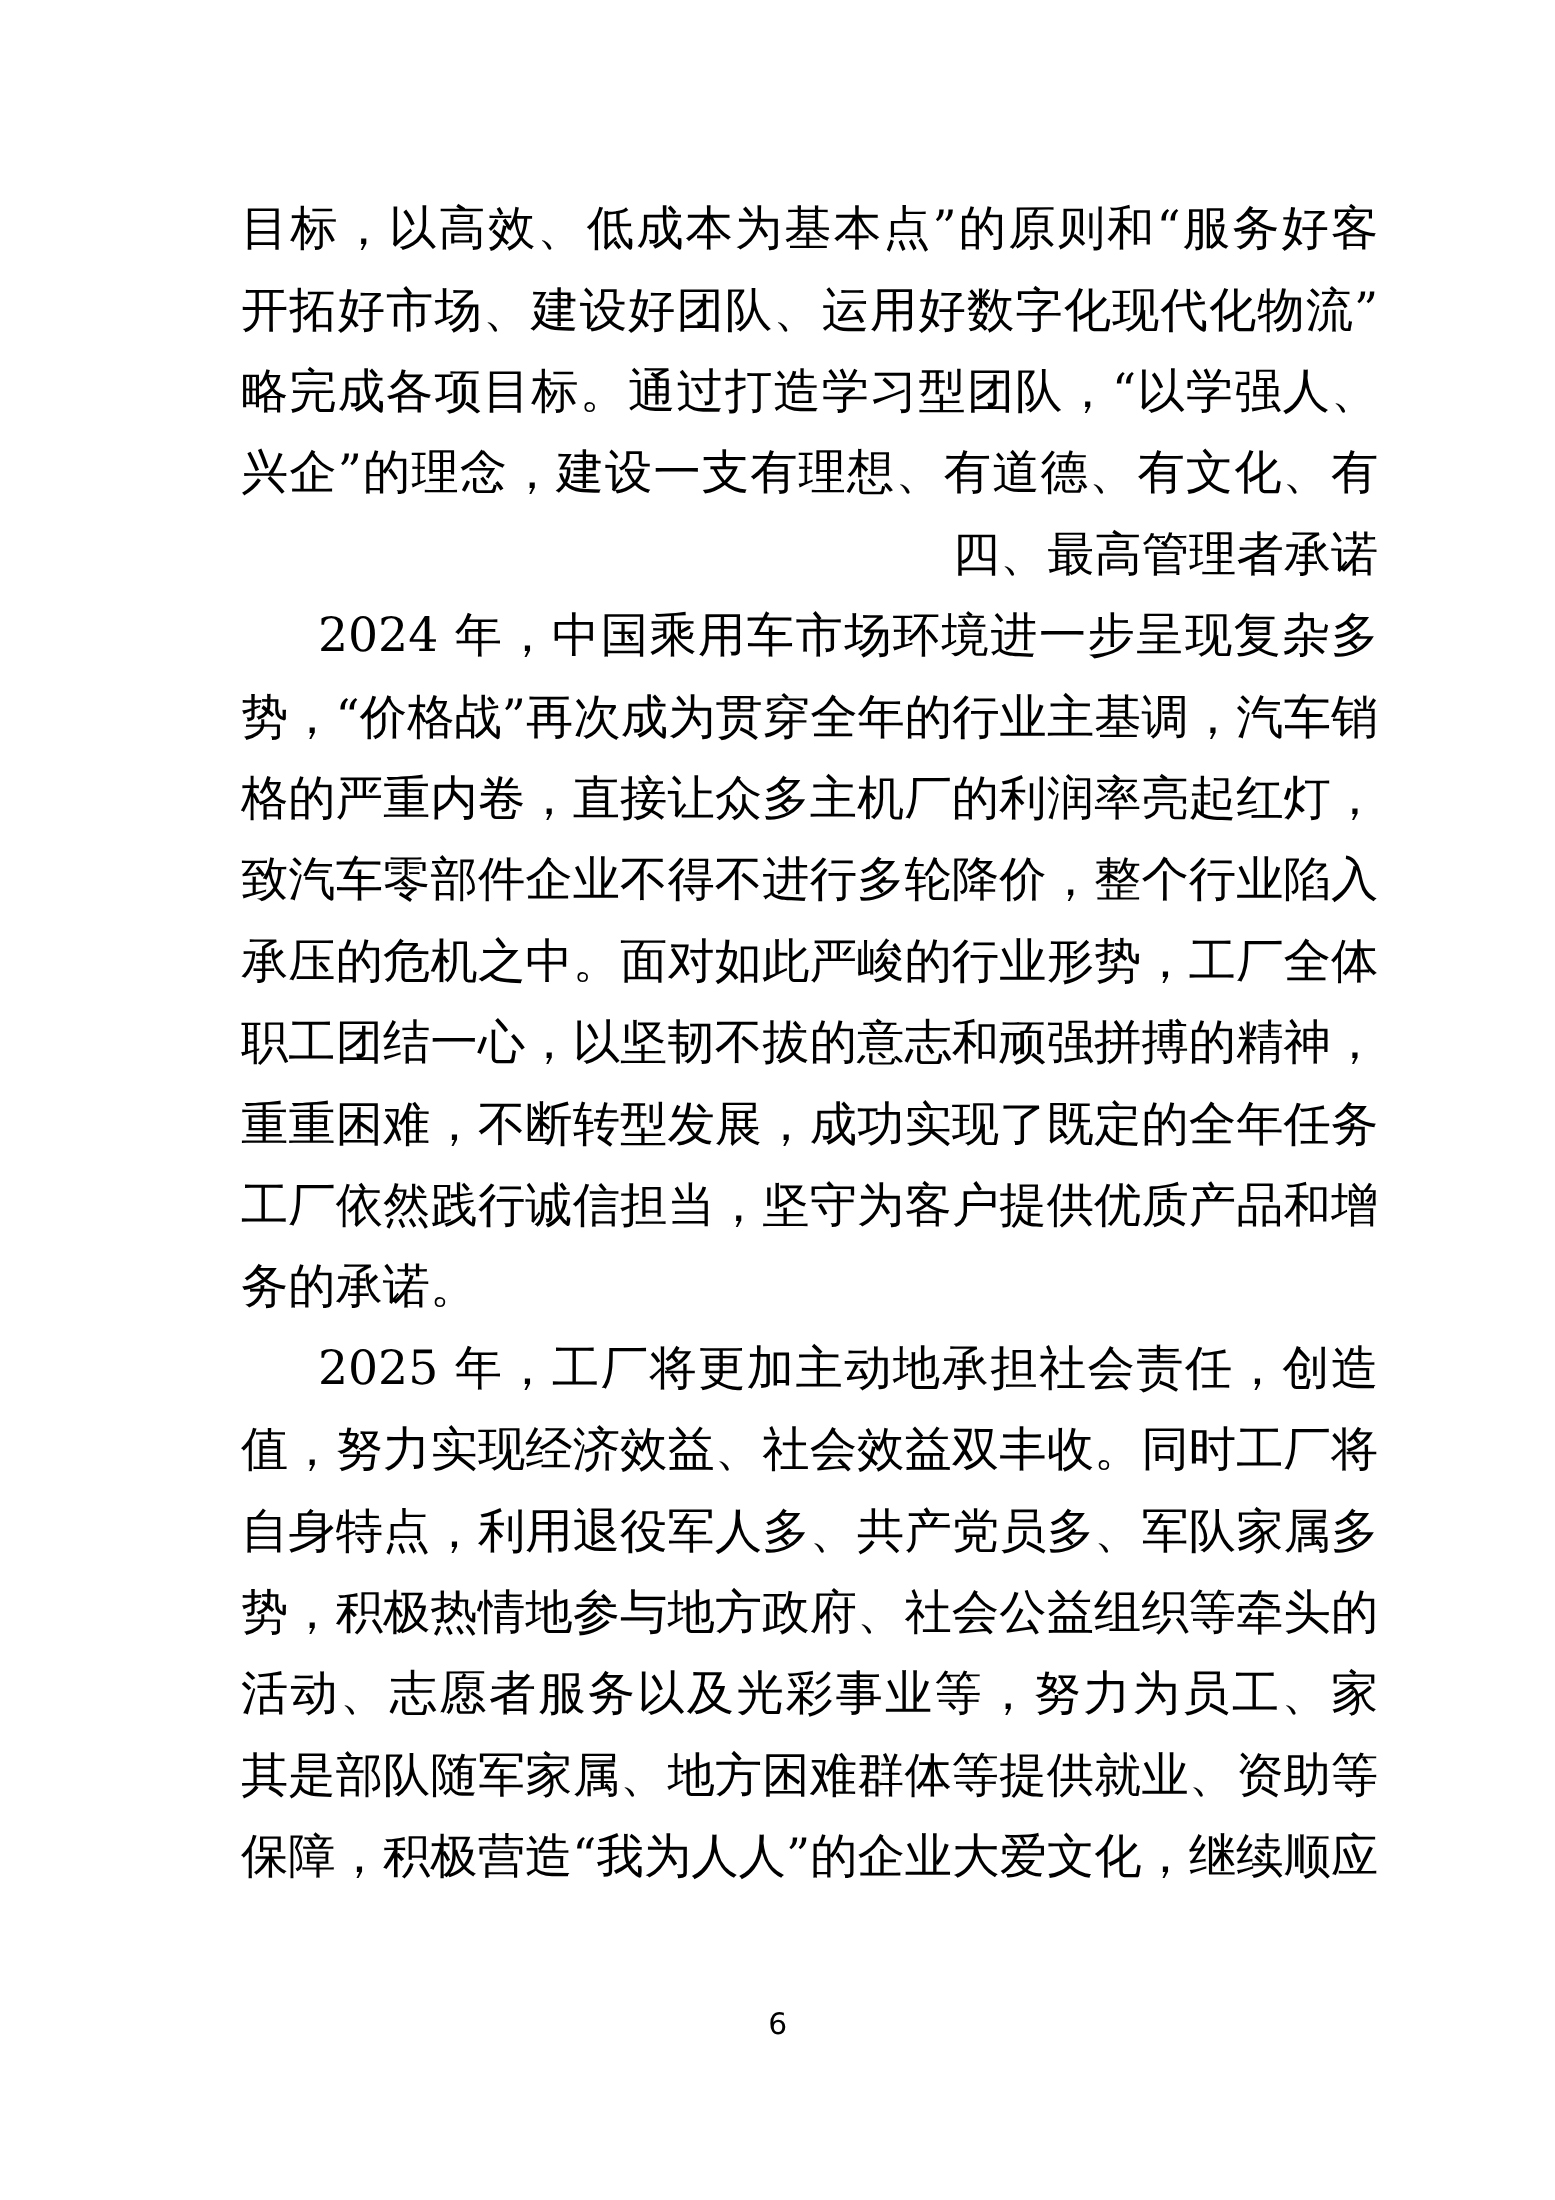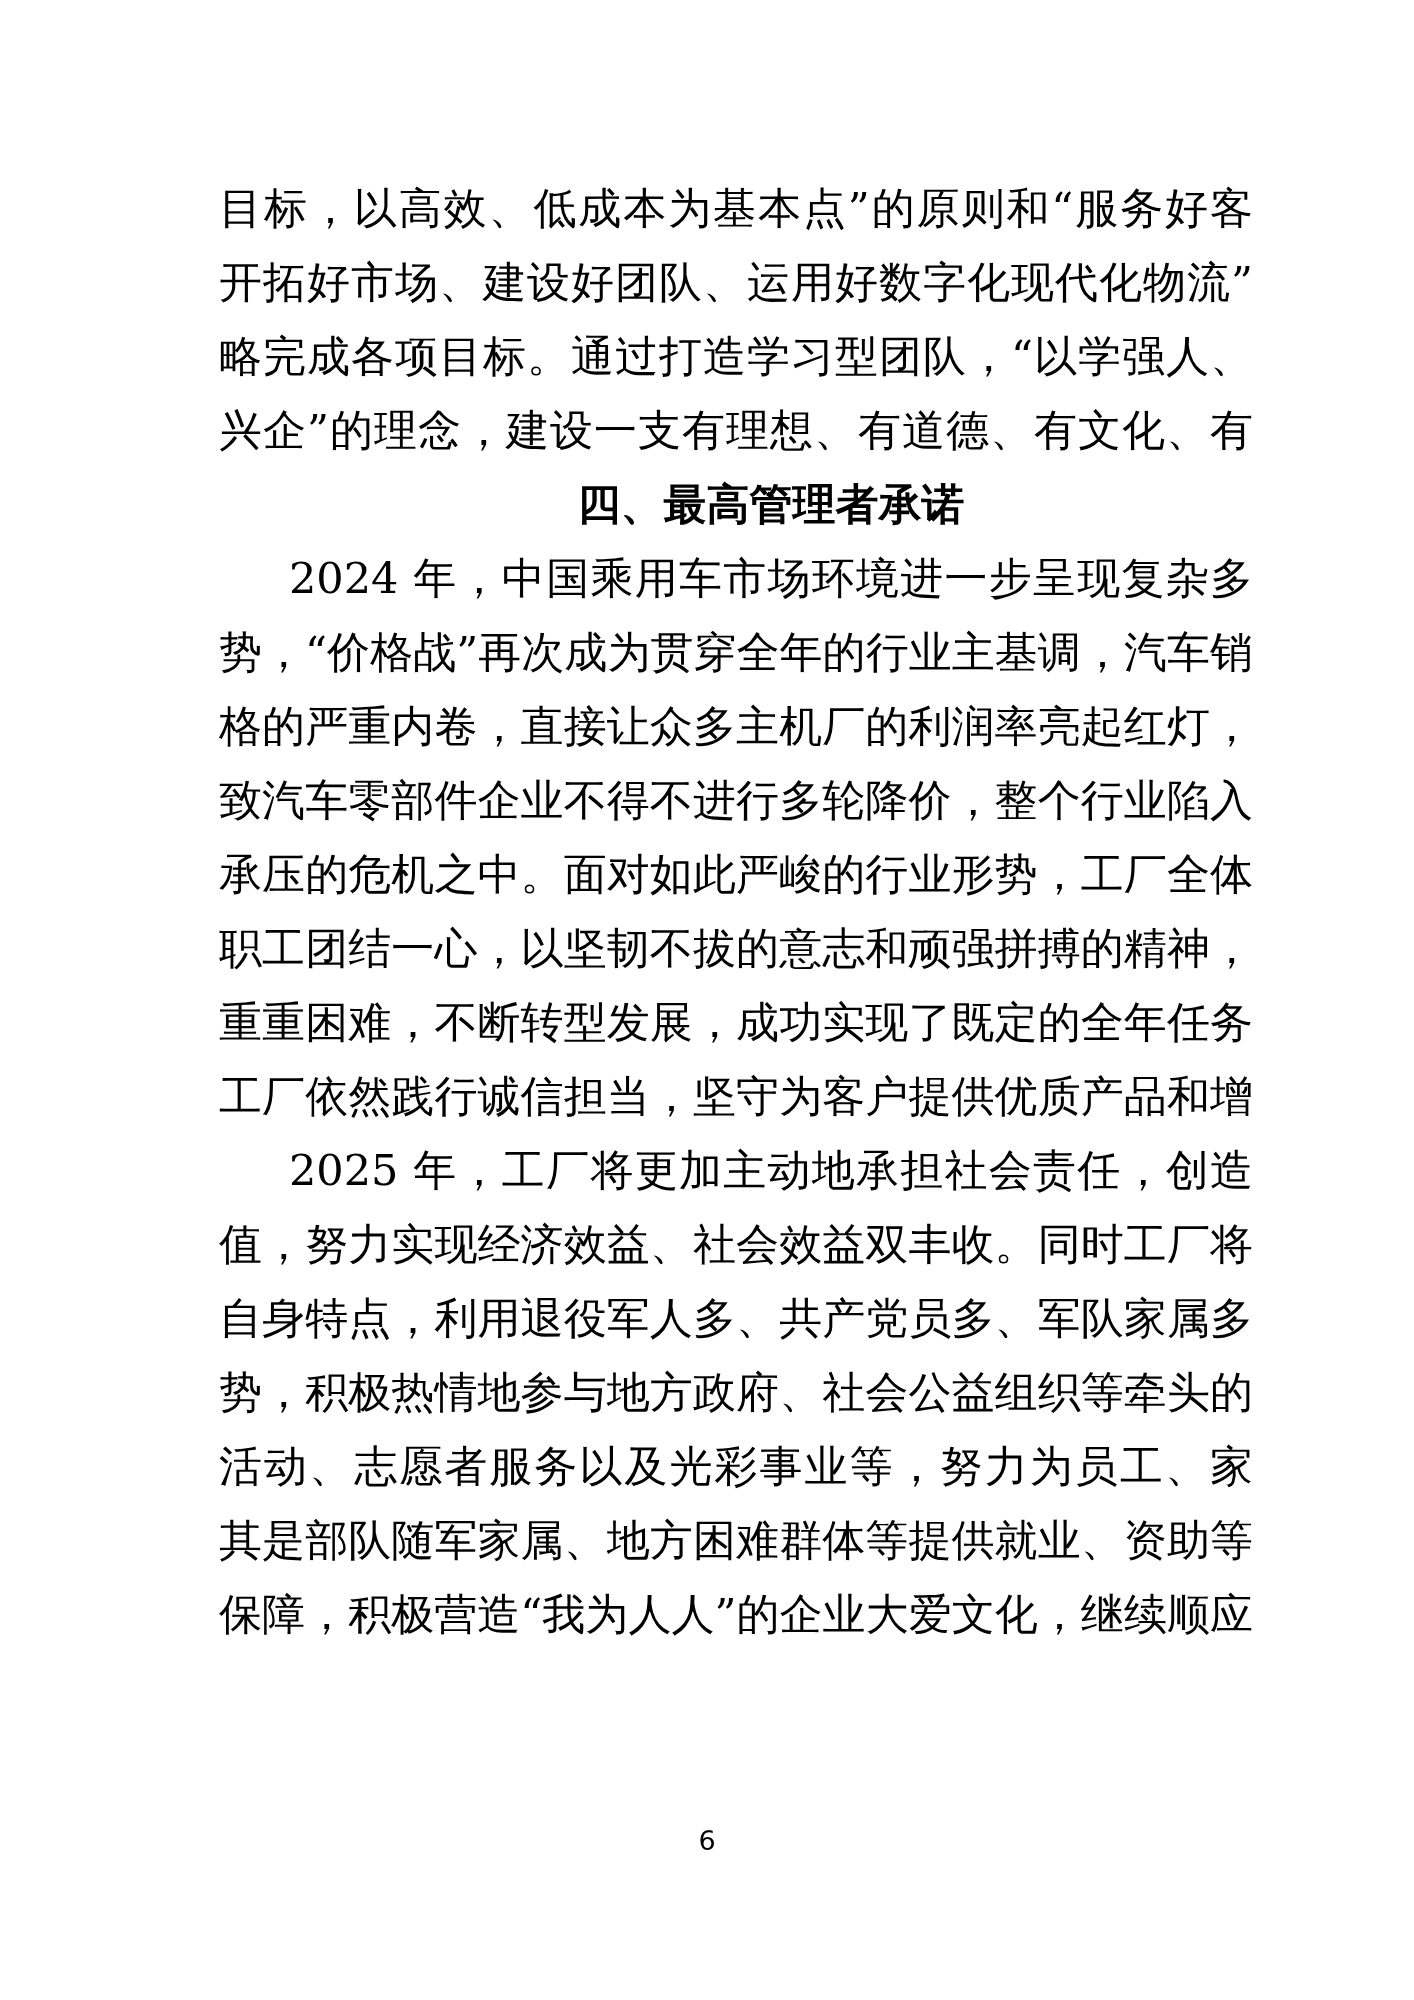--- a/index.html
+++ b/index.html
@@ -34,22 +34,22 @@
   }
   .line.noj {
     text-align: left;
     text-align-last: auto;
   }
   .line.indent {
     padding-left: 70px;
   }
   .line.heading {
     font-family: "DejaVu Sans", sans-serif;
-    font-weight: bold;
-    text-align: center;
+    font-weight: normal;
+    text-align: right;
     text-align-last: auto;
   }
   .page-number {
     position: absolute;
     left: 0;
     top: 1826px;
     width: 100%;
     text-align: center;
     font-family: "DejaVu Sans", sans-serif;
     font-size: 27px;
@@ -68,20 +68,21 @@
     <div class="line">兴企”的理念，建设一支有理想、有道德、有文化、有纪律、</div>
     <div class="line heading indent">四、最高管理者承诺</div>
     <div class="line indent">2024 年，中国乘用车市场环境进一步呈现复杂多变的态</div>
     <div class="line">势，“价格战”再次成为贯穿全年的行业主基调，汽车销售价</div>
     <div class="line">格的严重内卷，直接让众多主机厂的利润率亮起红灯，也导</div>
     <div class="line">致汽车零部件企业不得不进行多轮降价，整个行业陷入严重</div>
     <div class="line">承压的危机之中。面对如此严峻的行业形势，工厂全体干部</div>
     <div class="line">职工团结一心，以坚韧不拔的意志和顽强拼搏的精神，克服</div>
     <div class="line">重重困难，不断转型发展，成功实现了既定的全年任务目标。</div>
     <div class="line">工厂依然践行诚信担当，坚守为客户提供优质产品和增值服</div>
+    <div class="line noj">务的承诺。</div>
     <div class="line indent">2025 年，工厂将更加主动地承担社会责任，创造更多价</div>
     <div class="line">值，努力实现经济效益、社会效益双丰收。同时工厂将立足</div>
     <div class="line">自身特点，利用退役军人多、共产党员多、军队家属多的优</div>
     <div class="line">势，积极热情地参与地方政府、社会公益组织等牵头的公益</div>
     <div class="line">活动、志愿者服务以及光彩事业等，努力为员工、家属，尤</div>
     <div class="line">其是部队随军家属、地方困难群体等提供就业、资助等福利</div>
     <div class="line">保障，积极营造“我为人人”的企业大爱文化，继续顺应潮</div>
   </div>
   <div class="page-number">6</div>
 </div>

